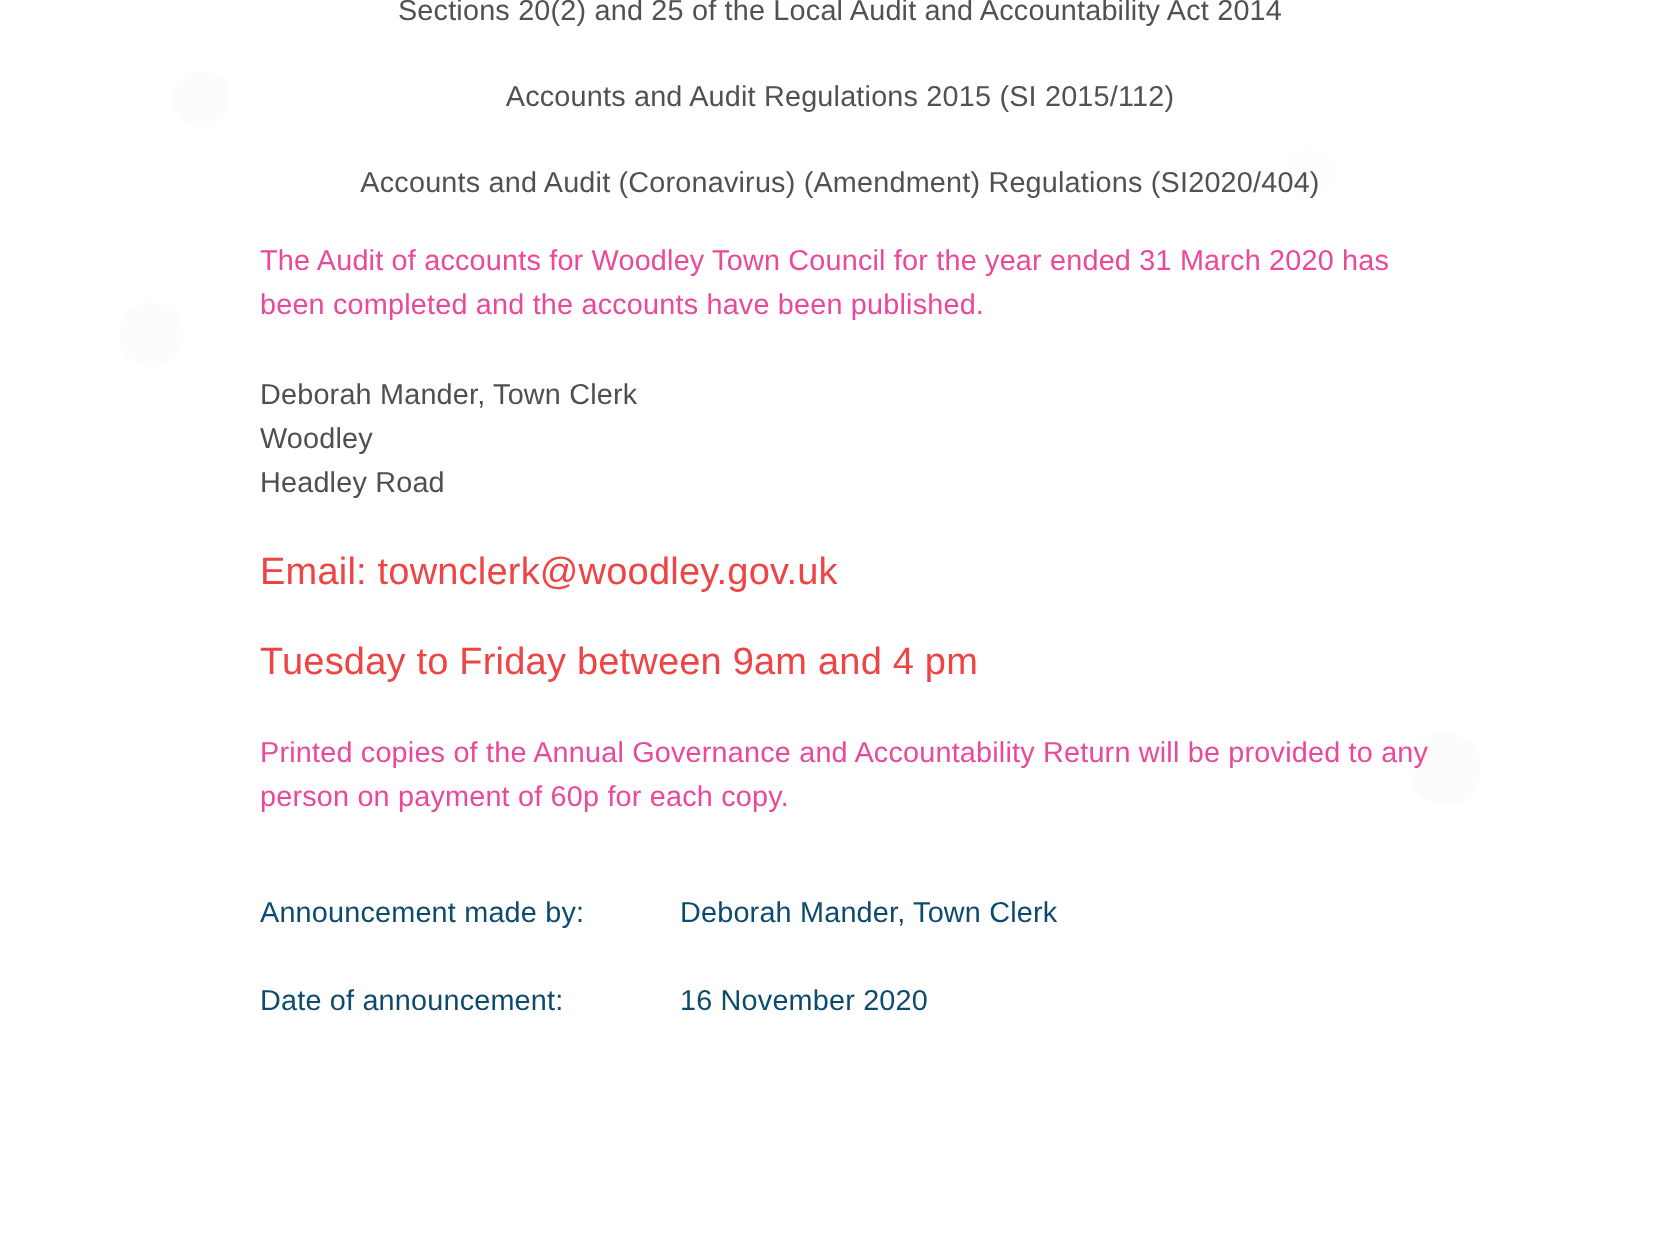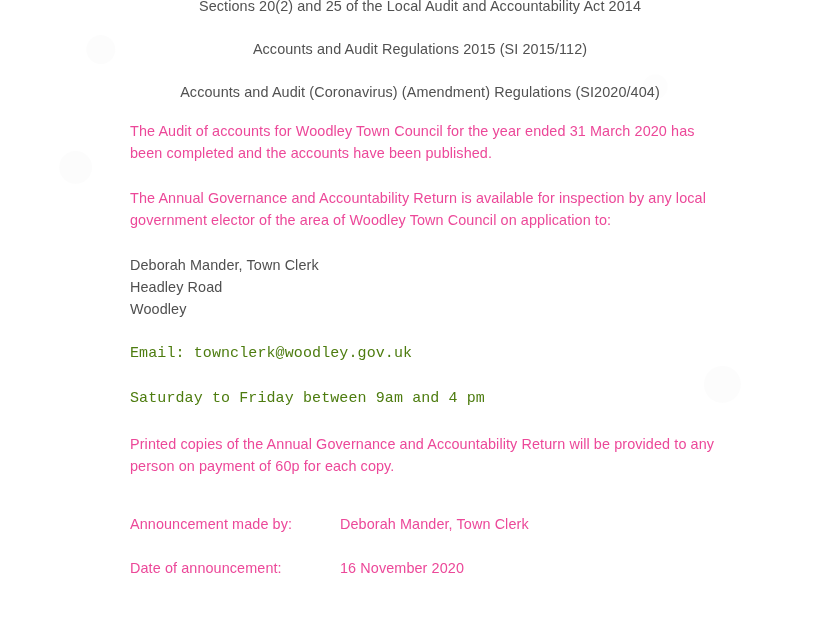--- a/index.html
+++ b/index.html
@@ -81,37 +81,36 @@
   .address {
     font-size: 14.4px;
     line-height: 22px;
     color: #4f4f4f;
     letter-spacing: 0.1px;
     margin: 0 0 23px 0;
   }
   .address .addr-line { display: block; white-space: nowrap; }
 
   .single {
-    font-size: 15px;
+    font-size: 19px;
     line-height: 22px;
-    color: #4d7c0f;
+    color: #ef4444;
     letter-spacing: 0.1px;
     margin: 0 0 23px 0;
     white-space: nowrap;
-    font-family: Liberation Mono, monospace;
   }
 
   .para.spaced-after { margin-bottom: 36px; }
 
   
   .announce-row {
     display: flex;
     font-size: 14.4px;
     line-height: 22px;
-    color: #ec4899;
+    color: #0c4a6e;
     letter-spacing: 0.1px;
     margin: 0 0 22px 0;
     white-space: nowrap;
   }
   .announce-label { width: 210px; flex: 0 0 210px; }
   .announce-value { flex: 1 1 auto; }
 </style>
 </head>
 <body>
 
@@ -121,31 +120,30 @@
     <div class="heading-block">
       <p class="heading-line">Sections 20(2) and 25 of the Local Audit and Accountability Act 2014</p>
       <p class="heading-line">Accounts and Audit Regulations 2015 (SI 2015/112)</p>
       <p class="heading-line">Accounts and Audit (Coronavirus) (Amendment) Regulations (SI2020/404)</p>
     </div>
 
     <div class="body-block">
 
       <p class="para">The Audit of accounts for Woodley Town Council for the year ended 31 March 2020 has been completed and the accounts have been published.</p>
 
-      <p class="para">The Annual Governance and Accountability Return is available for inspection by any local government elector of the area of Woodley Town Council on application to:</p>
 
       <div class="address">
         <span class="addr-line">Deborah Mander, Town Clerk</span>
+        <span class="addr-line">Woodley</span>
         <span class="addr-line">Headley Road</span>
-        <span class="addr-line">Woodley</span>
       </div>
 
       <p class="single">Email: townclerk@woodley.gov.uk</p>
 
-      <p class="single">Saturday to Friday between 9am and 4 pm</p>
+      <p class="single">Tuesday to Friday between 9am and 4 pm</p>
 
       <p class="para spaced-after">Printed copies of the Annual Governance and Accountability Return will be provided to any person on payment of 60p for each copy.</p>
 
       <div class="announce-row">
         <span class="announce-label">Announcement made by:</span>
         <span class="announce-value">Deborah Mander, Town Clerk</span>
       </div>
 
       <div class="announce-row">
         <span class="announce-label">Date of announcement:</span>

